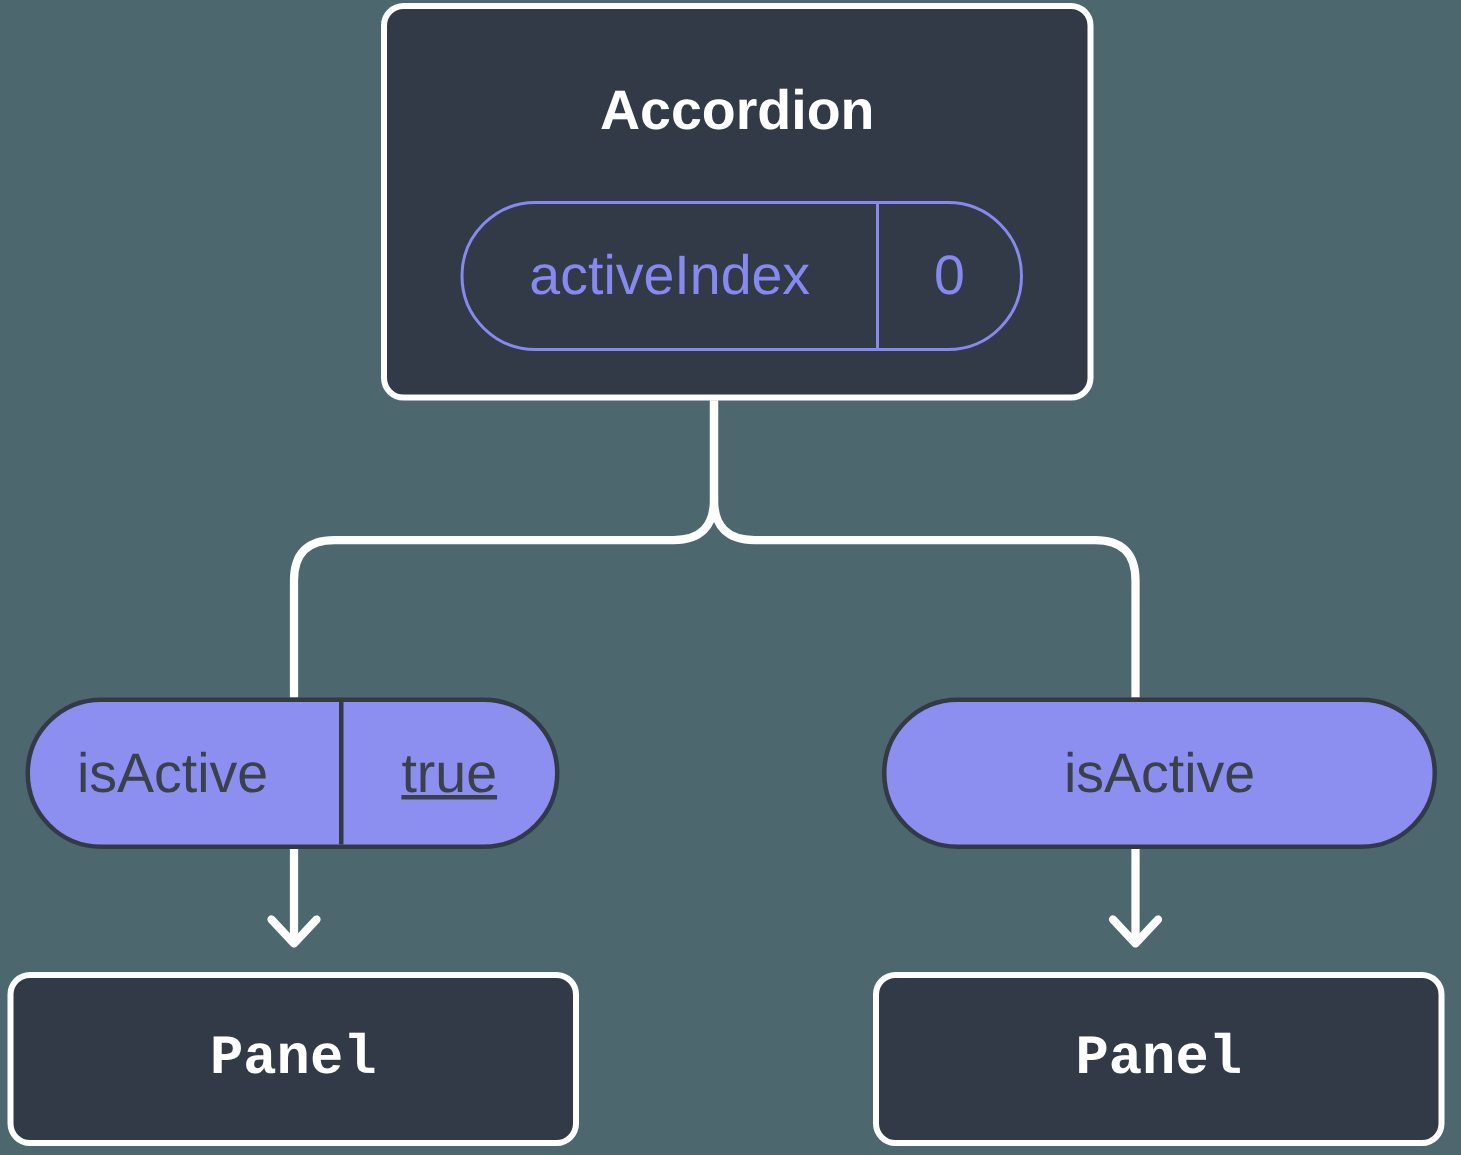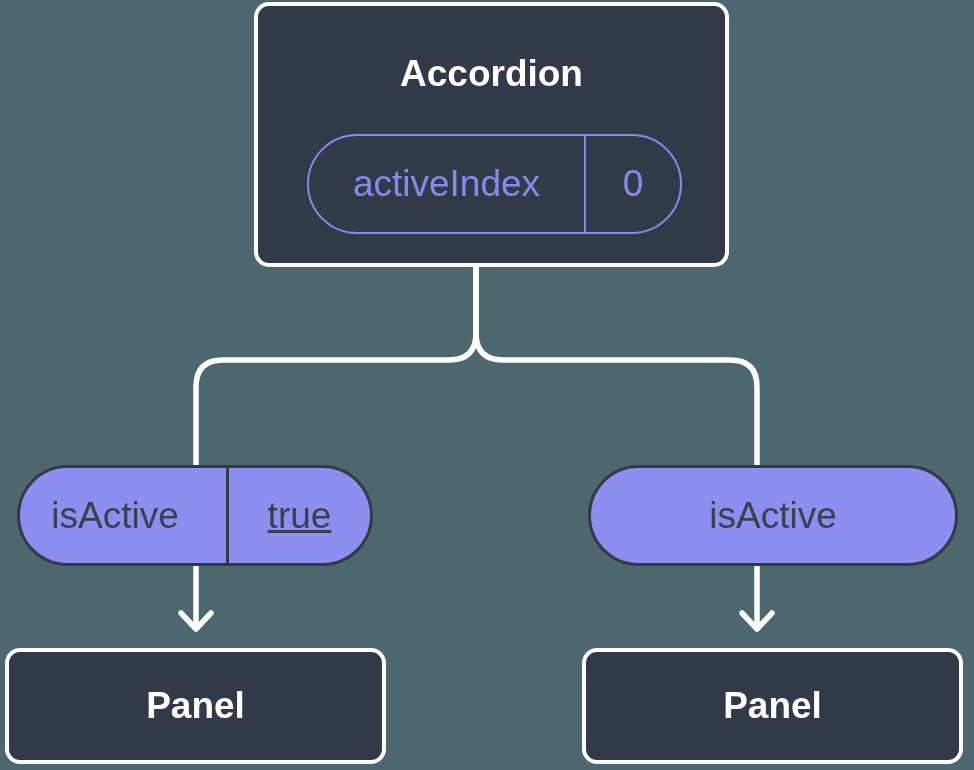--- a/index.html
+++ b/index.html
@@ -79,20 +79,21 @@
   .pill-true .seg-r  { width: 141px; text-decoration: underline; }
   .pill-false { left: 588px; top: 465px; width: 370px; height: 101px; }
   .pill-false .seg-r { width: 156px; }
   .panel {
     display: flex;
     align-items: center;
     justify-content: center;
     font-size: 37px;
     font-weight: 600;
     color: var(--node-text, #FFFFFF);
+    font-family: Liberation Mono, monospace;
   }
   .panel-left  { left: 5px;   top: 648px; width: 381px; height: 116px; }
   .panel-right { left: 582px; top: 648px; width: 381px; height: 116px; }
 </style>
 </head>
 <body>
 
 <div class="canvas">
 
   <svg class="connectors" width="974" height="770" viewBox="0 0 974 770">

